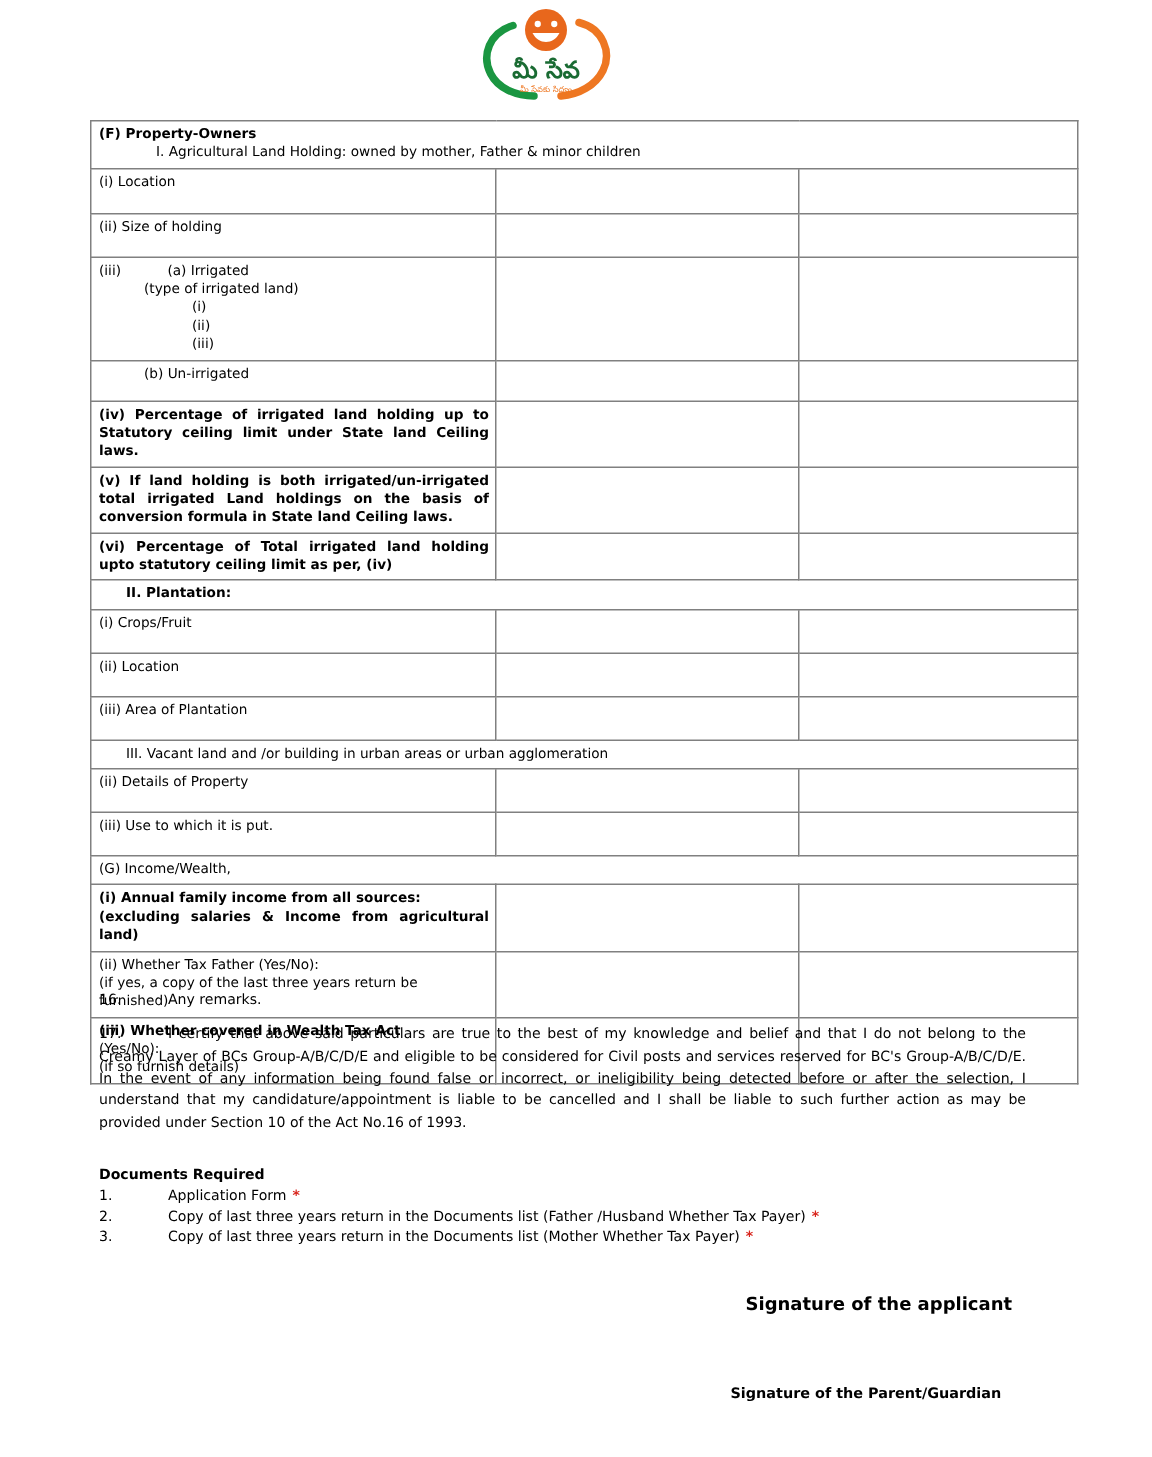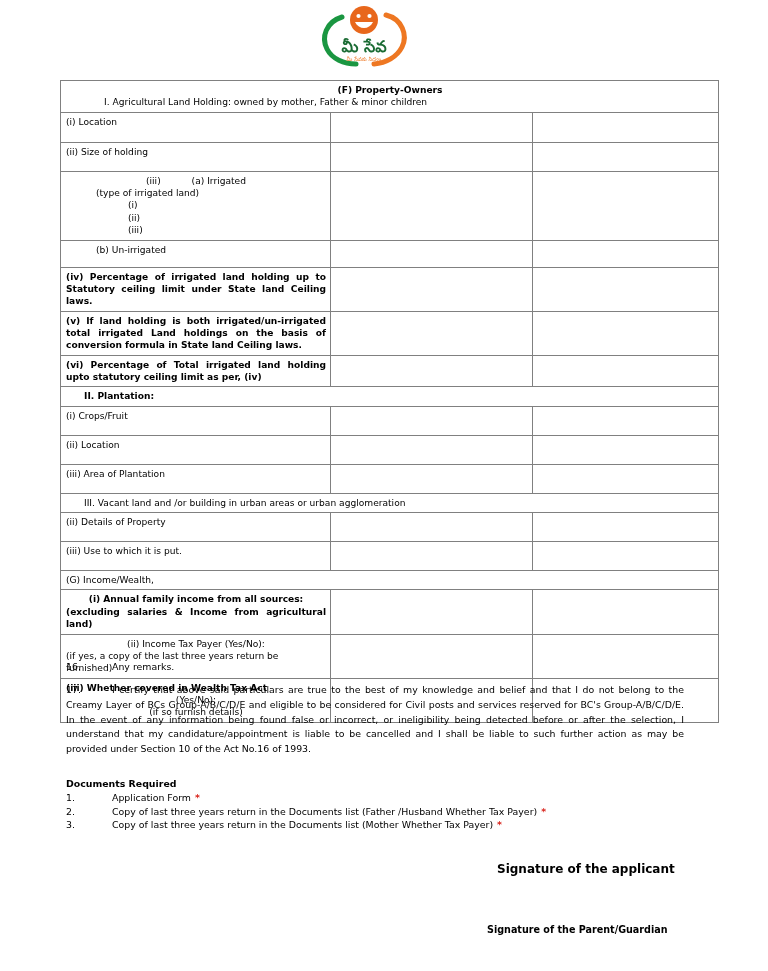--- a/index.html
+++ b/index.html
@@ -55,21 +55,21 @@
   col.c3 { width: 186px; }
 
   td.span3 { padding: 2px 4px 2px 5px; }
   .bold { font-weight: bold; }
   .justify { text-align: justify; font-weight: bold; }
   .indent-sub { padding-left: 30px; display: block; }
   .indent-roman { padding-left: 62px; display: block; }
   .indent-hdr { padding-left: 38px; display: block; }
   .indent-hdr2 { padding-left: 18px; display: block; }
   .row-tall-2 { height: 23px; }
-  .nowrapline { display: block; text-align: center; }
+  .nowrapline { display: block; }
 
   
   .body-block {
     position: absolute;
     left: 66px;
     top: 662px;
     width: 618px;
     font-size: 9.4px;
     line-height: 1.0;
   }
@@ -263,21 +263,21 @@
       <td class="justify">
         <span class="nowrapline">(i) Annual family income from all sources:</span>
         <span class="bold justify" style="display:block">(excluding salaries &amp; Income from agricultural land)</span>
       </td>
       <td></td>
       <td></td>
     </tr>
 
     <tr>
       <td>
-        <span class="nowrapline">(ii) Income Tax Payer (Yes/No):</span>
+        <span class="nowrapline">(ii) Whether Tax Father (Yes/No):</span>
         <span style="display:block">(if yes, a copy of the last three years return be furnished)</span>
       </td>
       <td></td>
       <td></td>
     </tr>
 
     <tr>
       <td>
         <span class="justify" style="display:block">(iii) Whether covered in Wealth Tax Act</span>
         <span class="nowrapline">(Yes/No):</span>

